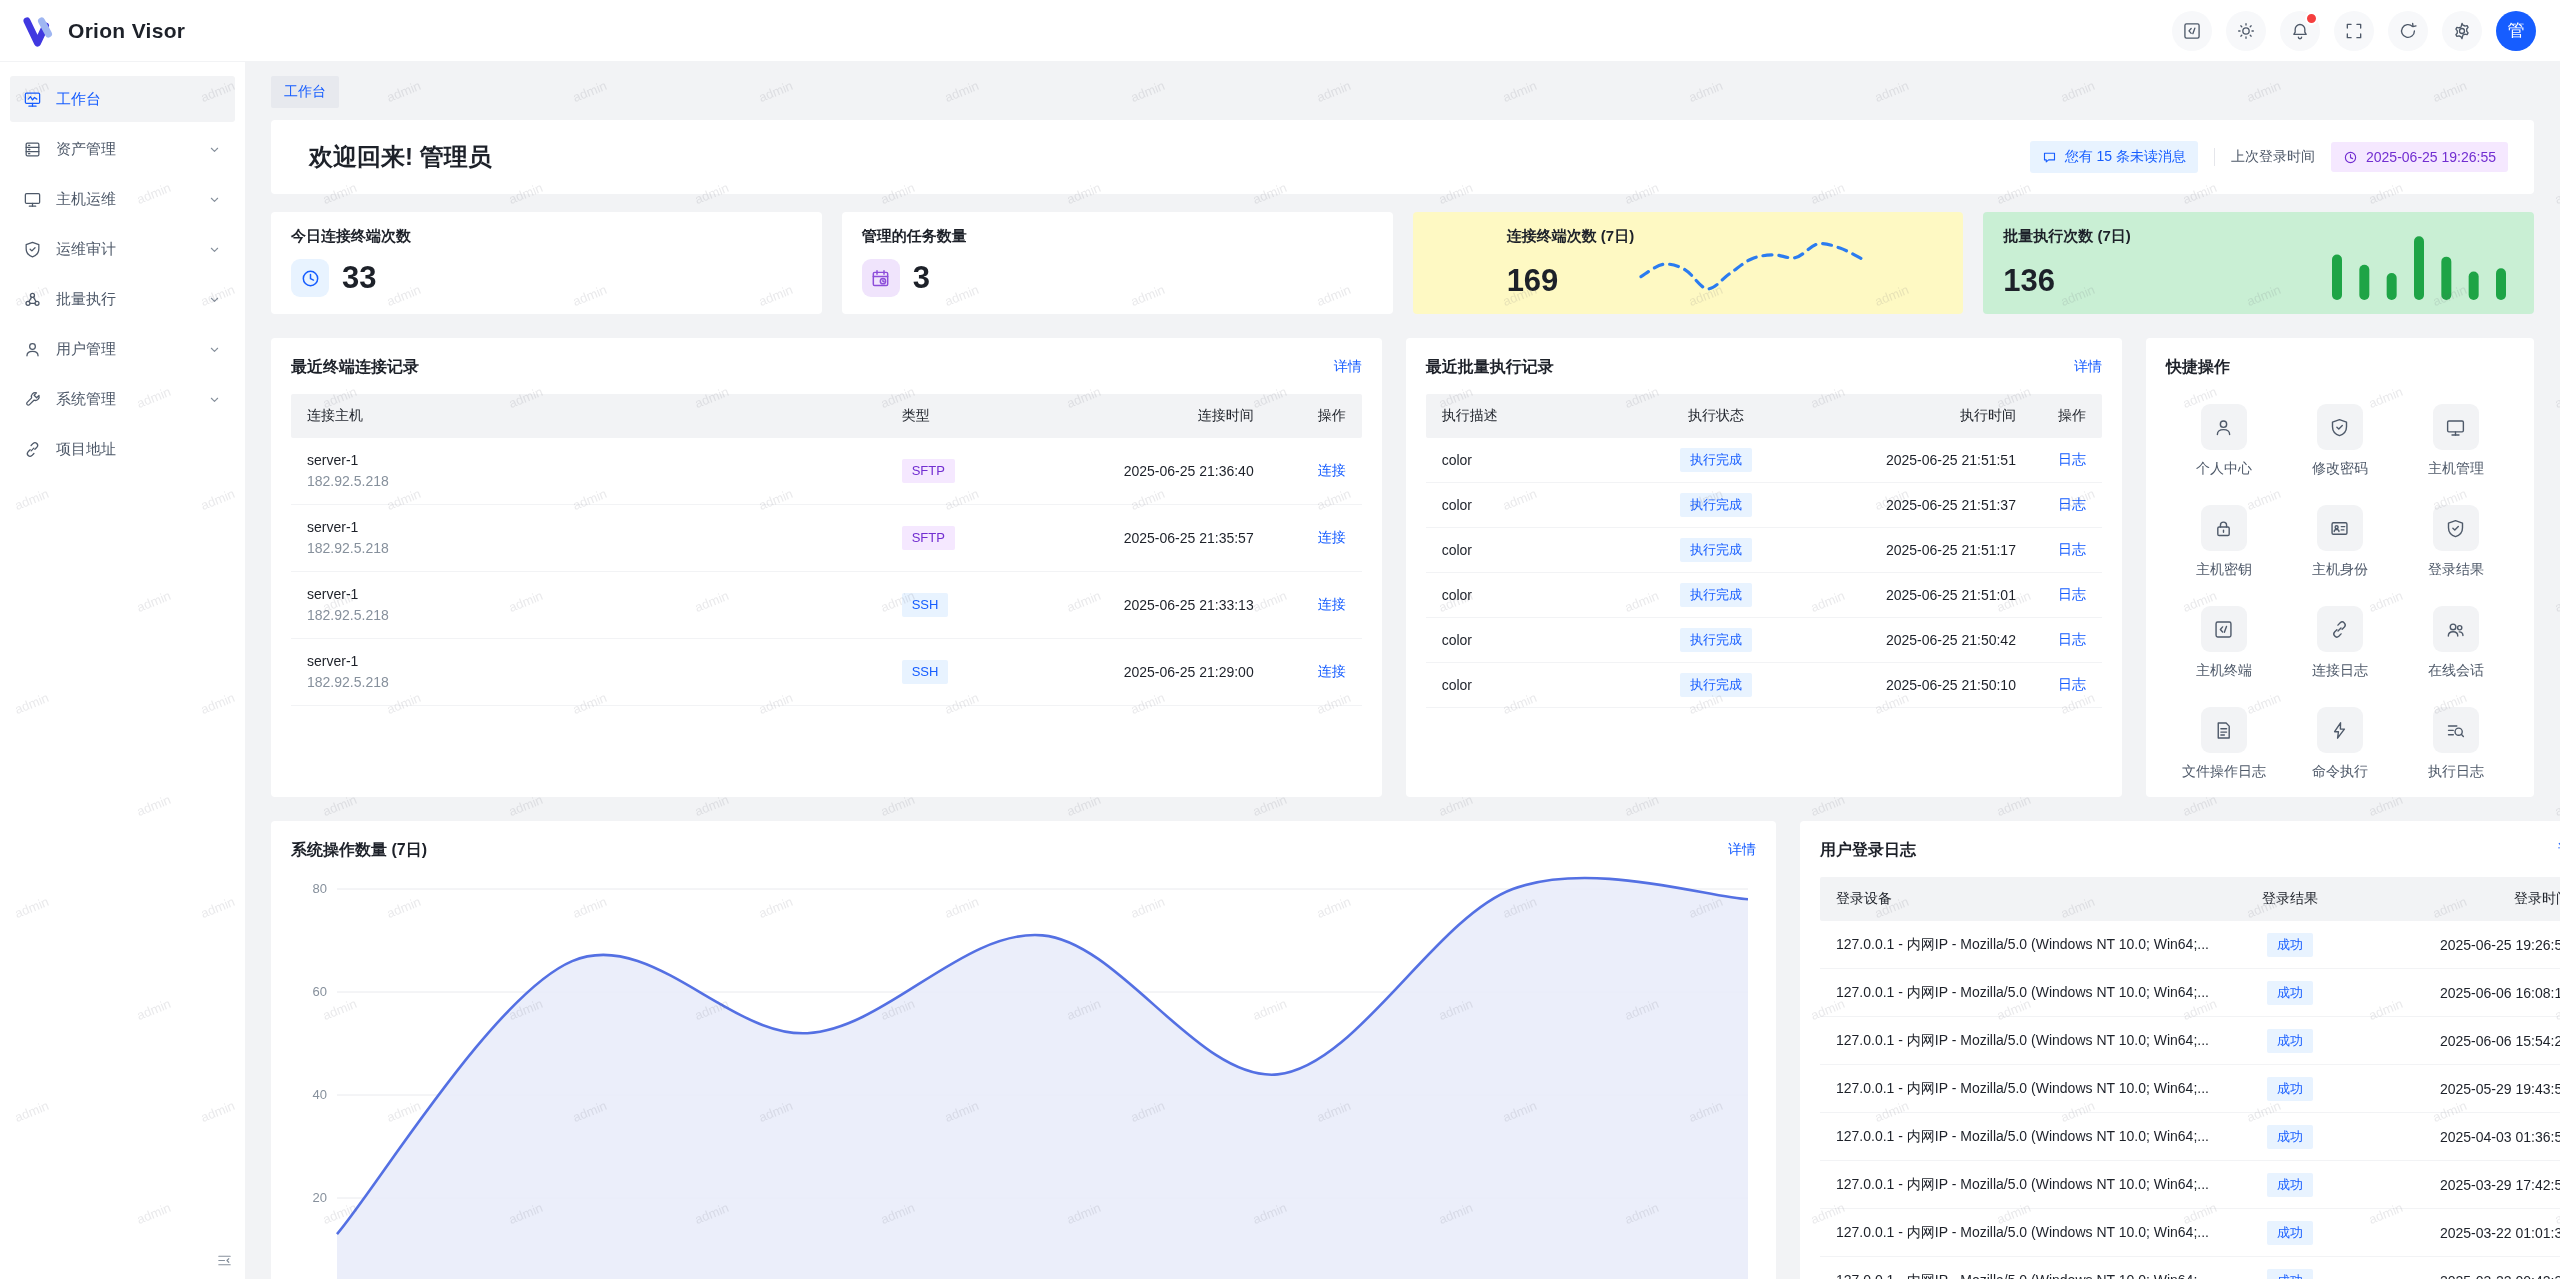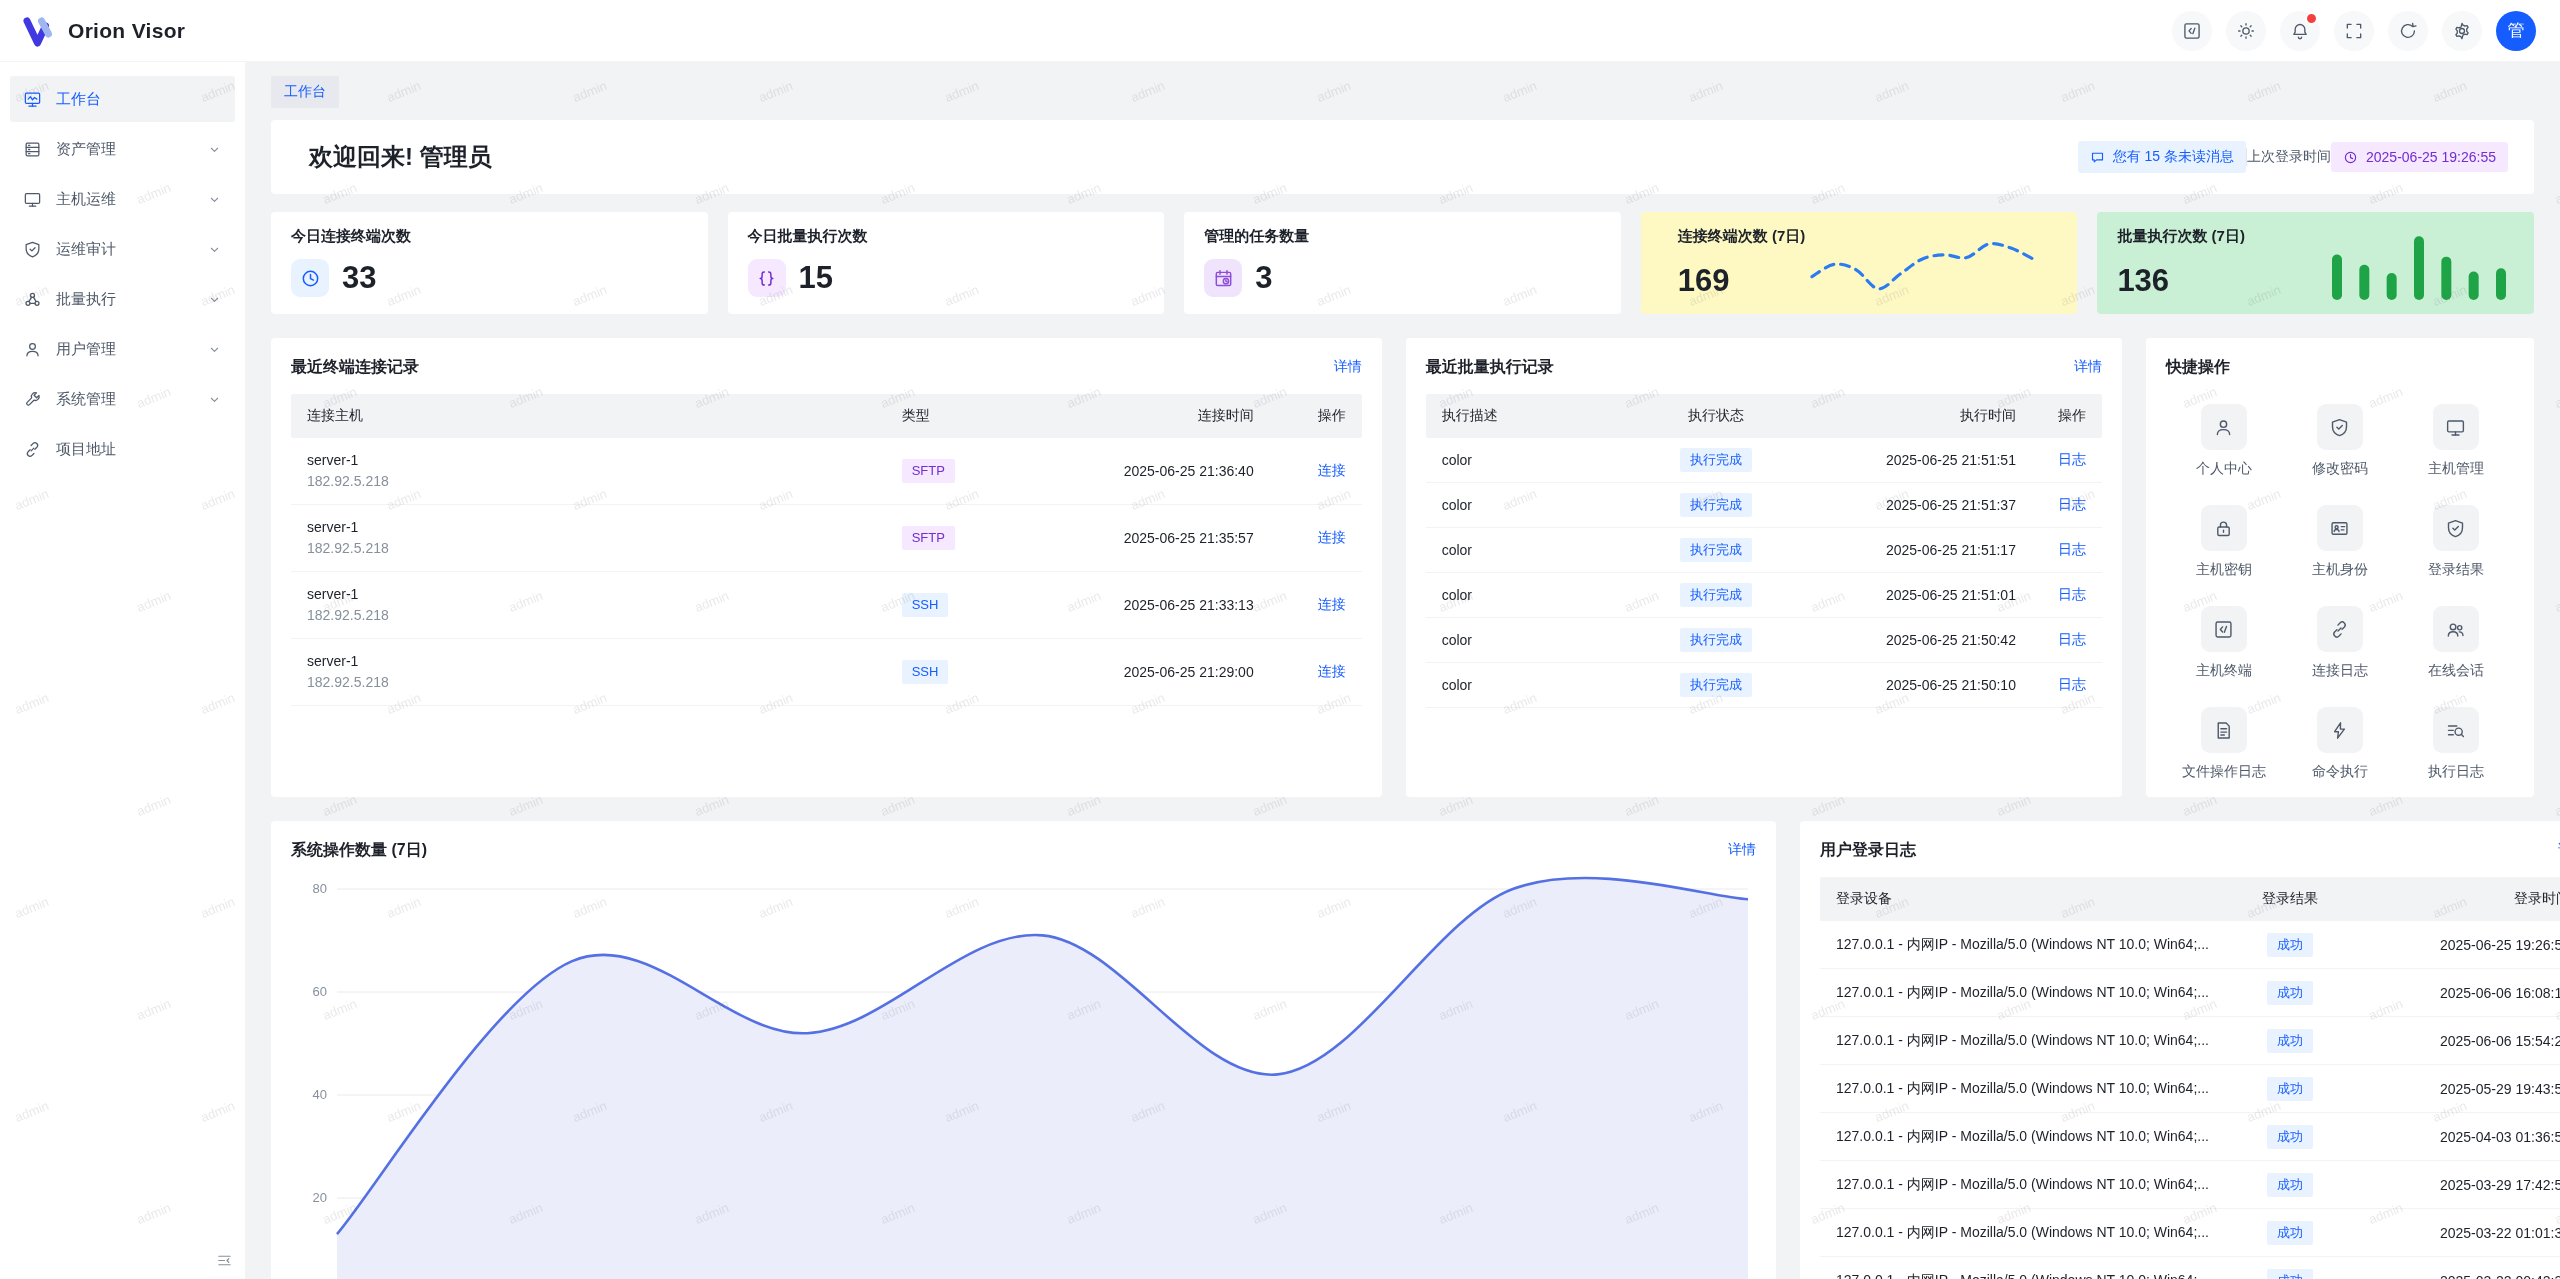--- a/index.html
+++ b/index.html
@@ -22,21 +22,21 @@
   .side-item.active{background:#f2f3f5;color:#165dff;}
   .side-item .sicon{display:flex;align-items:center;}
   .side-item .chev{margin-left:auto;color:#86909c;display:flex;}
   .collapse-btn{position:absolute;bottom:10px;right:12px;color:#86909c;cursor:pointer;display:flex;}
   
   .main{position:absolute;left:245px;top:62px;right:0;bottom:0;padding:14px 26px 0;box-sizing:border-box;}
   .crumb{display:inline-block;background:#e7e9ee;color:#165dff;font-size:14px;padding:7px 13px;border-radius:2px;cursor:pointer;}
   .card{background:#fff;border-radius:4px;}
   .welcome{height:74px;display:flex;align-items:center;justify-content:space-between;padding:0 26px;margin-top:12px;}
   .welcome h1{font-size:24px;font-weight:600;margin:12px;}
-  .welcome-right{display:flex;align-items:center;font-size:14px;}
+  .welcome-right{display:flex;align-items:center;gap:16px;font-size:14px;}
   .badge{display:inline-flex;align-items:center;gap:8px;padding:7px 12px;border-radius:3px;font-size:14px;cursor:default;}
   .badge.blue{background:#e8f3ff;color:#165dff;}
   .badge.purple{background:#f5e8ff;color:#722ed1;}
   .vdiv{width:1px;height:18px;background:#e5e6eb;}
   .lbl{color:#4e5969;}
   
   .stats{display:flex;gap:20px;margin-top:18px;}
   .stat-card,.trend-card{flex:1 1 0;border-radius:4px;padding:15px 20px;box-sizing:border-box;height:102px;}
   .stat-card{background:#fff;}
   .stat-label{font-size:15px;font-weight:600;color:#1d2129;}
@@ -312,32 +312,20 @@
         <div class="stat-card">
           <div class="stat-label">今日连接终端次数</div>
           <div class="stat-bottom">
             <span class="stat-iconbox" style="background:#e8f3ff;color:#165dff">
               <svg xmlns="http://www.w3.org/2000/svg" viewBox="0 0 24 24" fill="none" stroke="currentColor" stroke-linecap="round" stroke-linejoin="round" width="21" height="21" stroke-width="1.7">
                 <circle cx="12" cy="12" r="8.2"></circle>
                 <polyline points="12,7.4 12,12.2 15.4,13.8"></polyline>
               </svg>
             </span>
             <span class="stat-value">33</span>
-          </div>
-        </div>
-        <div class="stat-card">
-          <div class="stat-label">今日批量执行次数</div>
-          <div class="stat-bottom">
-            <span class="stat-iconbox" style="background:#f5e8ff;color:#722ed1">
-              <svg xmlns="http://www.w3.org/2000/svg" viewBox="0 0 24 24" fill="none" stroke="currentColor" stroke-linecap="round" stroke-linejoin="round" width="21" height="21" stroke-width="1.7">
-                <path d="M9.5 4.5 c-2 0 -2.5 1 -2.5 2.5 v2.5 c0 1.5 -0.8 2.5 -2.2 2.5 c1.4 0 2.2 1 2.2 2.5 v2.5 c0 1.5 0.5 2.5 2.5 2.5"></path>
-                <path d="M14.5 4.5 c2 0 2.5 1 2.5 2.5 v2.5 c0 1.5 0.8 2.5 2.2 2.5 c-1.4 0 -2.2 1 -2.2 2.5 v2.5 c0 1.5 -0.5 2.5 -2.5 2.5"></path>
-              </svg>
-            </span>
-            <span class="stat-value">15</span>
           </div>
         </div>
         <div class="stat-card">
           <div class="stat-label">管理的任务数量</div>
           <div class="stat-bottom">
             <span class="stat-iconbox" style="background:#f0e4fc;color:#8d4eda">
               <svg xmlns="http://www.w3.org/2000/svg" viewBox="0 0 24 24" fill="none" stroke="currentColor" stroke-linecap="round" stroke-linejoin="round" width="21" height="21" stroke-width="1.7">
                 <rect x="3.8" y="5" width="16.4" height="15" rx="1.5"></rect>
                 <line x1="8" y1="3" x2="8" y2="7"></line>
                 <line x1="16" y1="3" x2="16" y2="7"></line>

